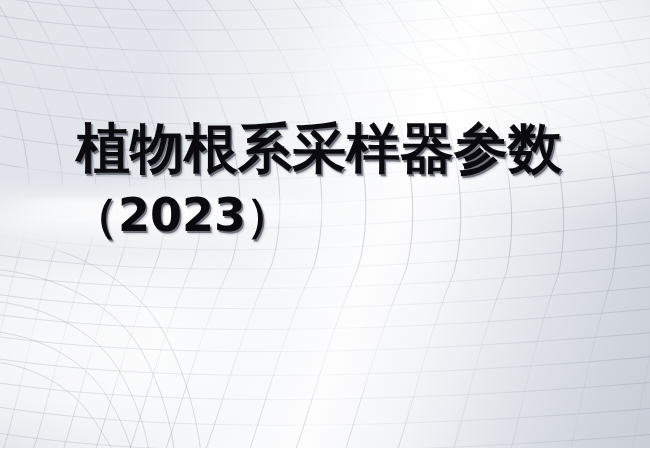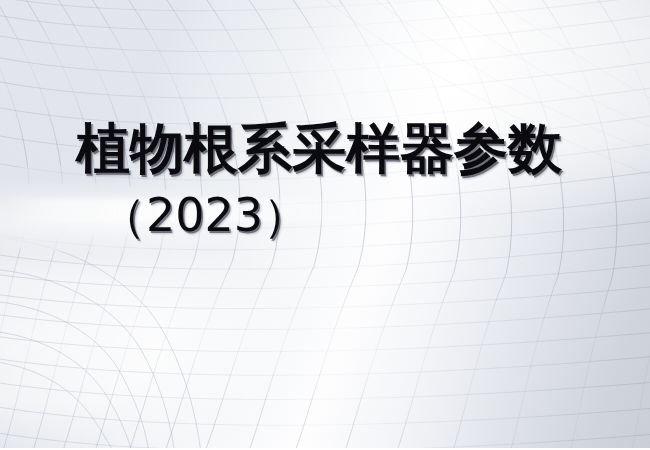--- a/index.html
+++ b/index.html
@@ -78,25 +78,25 @@
     font-size: 54px;
     line-height: 62px;
     font-weight: bold;
     color: #0b0b0f;
     letter-spacing: 0px;
     white-space: nowrap;
     text-shadow: 1.5px 1.5px 0px rgba(40,40,55,0.55), 2.5px 2.5px 2px rgba(90,95,110,0.30);
   }
   .slide-subtitle {
     margin: 8px 0 0 0;
-    padding: 0 0 0 100px;
+    padding: 0 0 0 72px;
     font-family: "DejaVu Sans", "Liberation Sans", sans-serif;
     font-size: 46px;
     line-height: 54px;
-    font-weight: normal;
+    font-weight: bold;
     color: #0b0b0f;
     letter-spacing: 0px;
     white-space: nowrap;
     text-shadow: 1.5px 1.5px 0px rgba(40,40,55,0.55), 2.5px 2.5px 2px rgba(90,95,110,0.30);
   }
 </style>
 </head>
 <body>
 
 <div class="slide">

